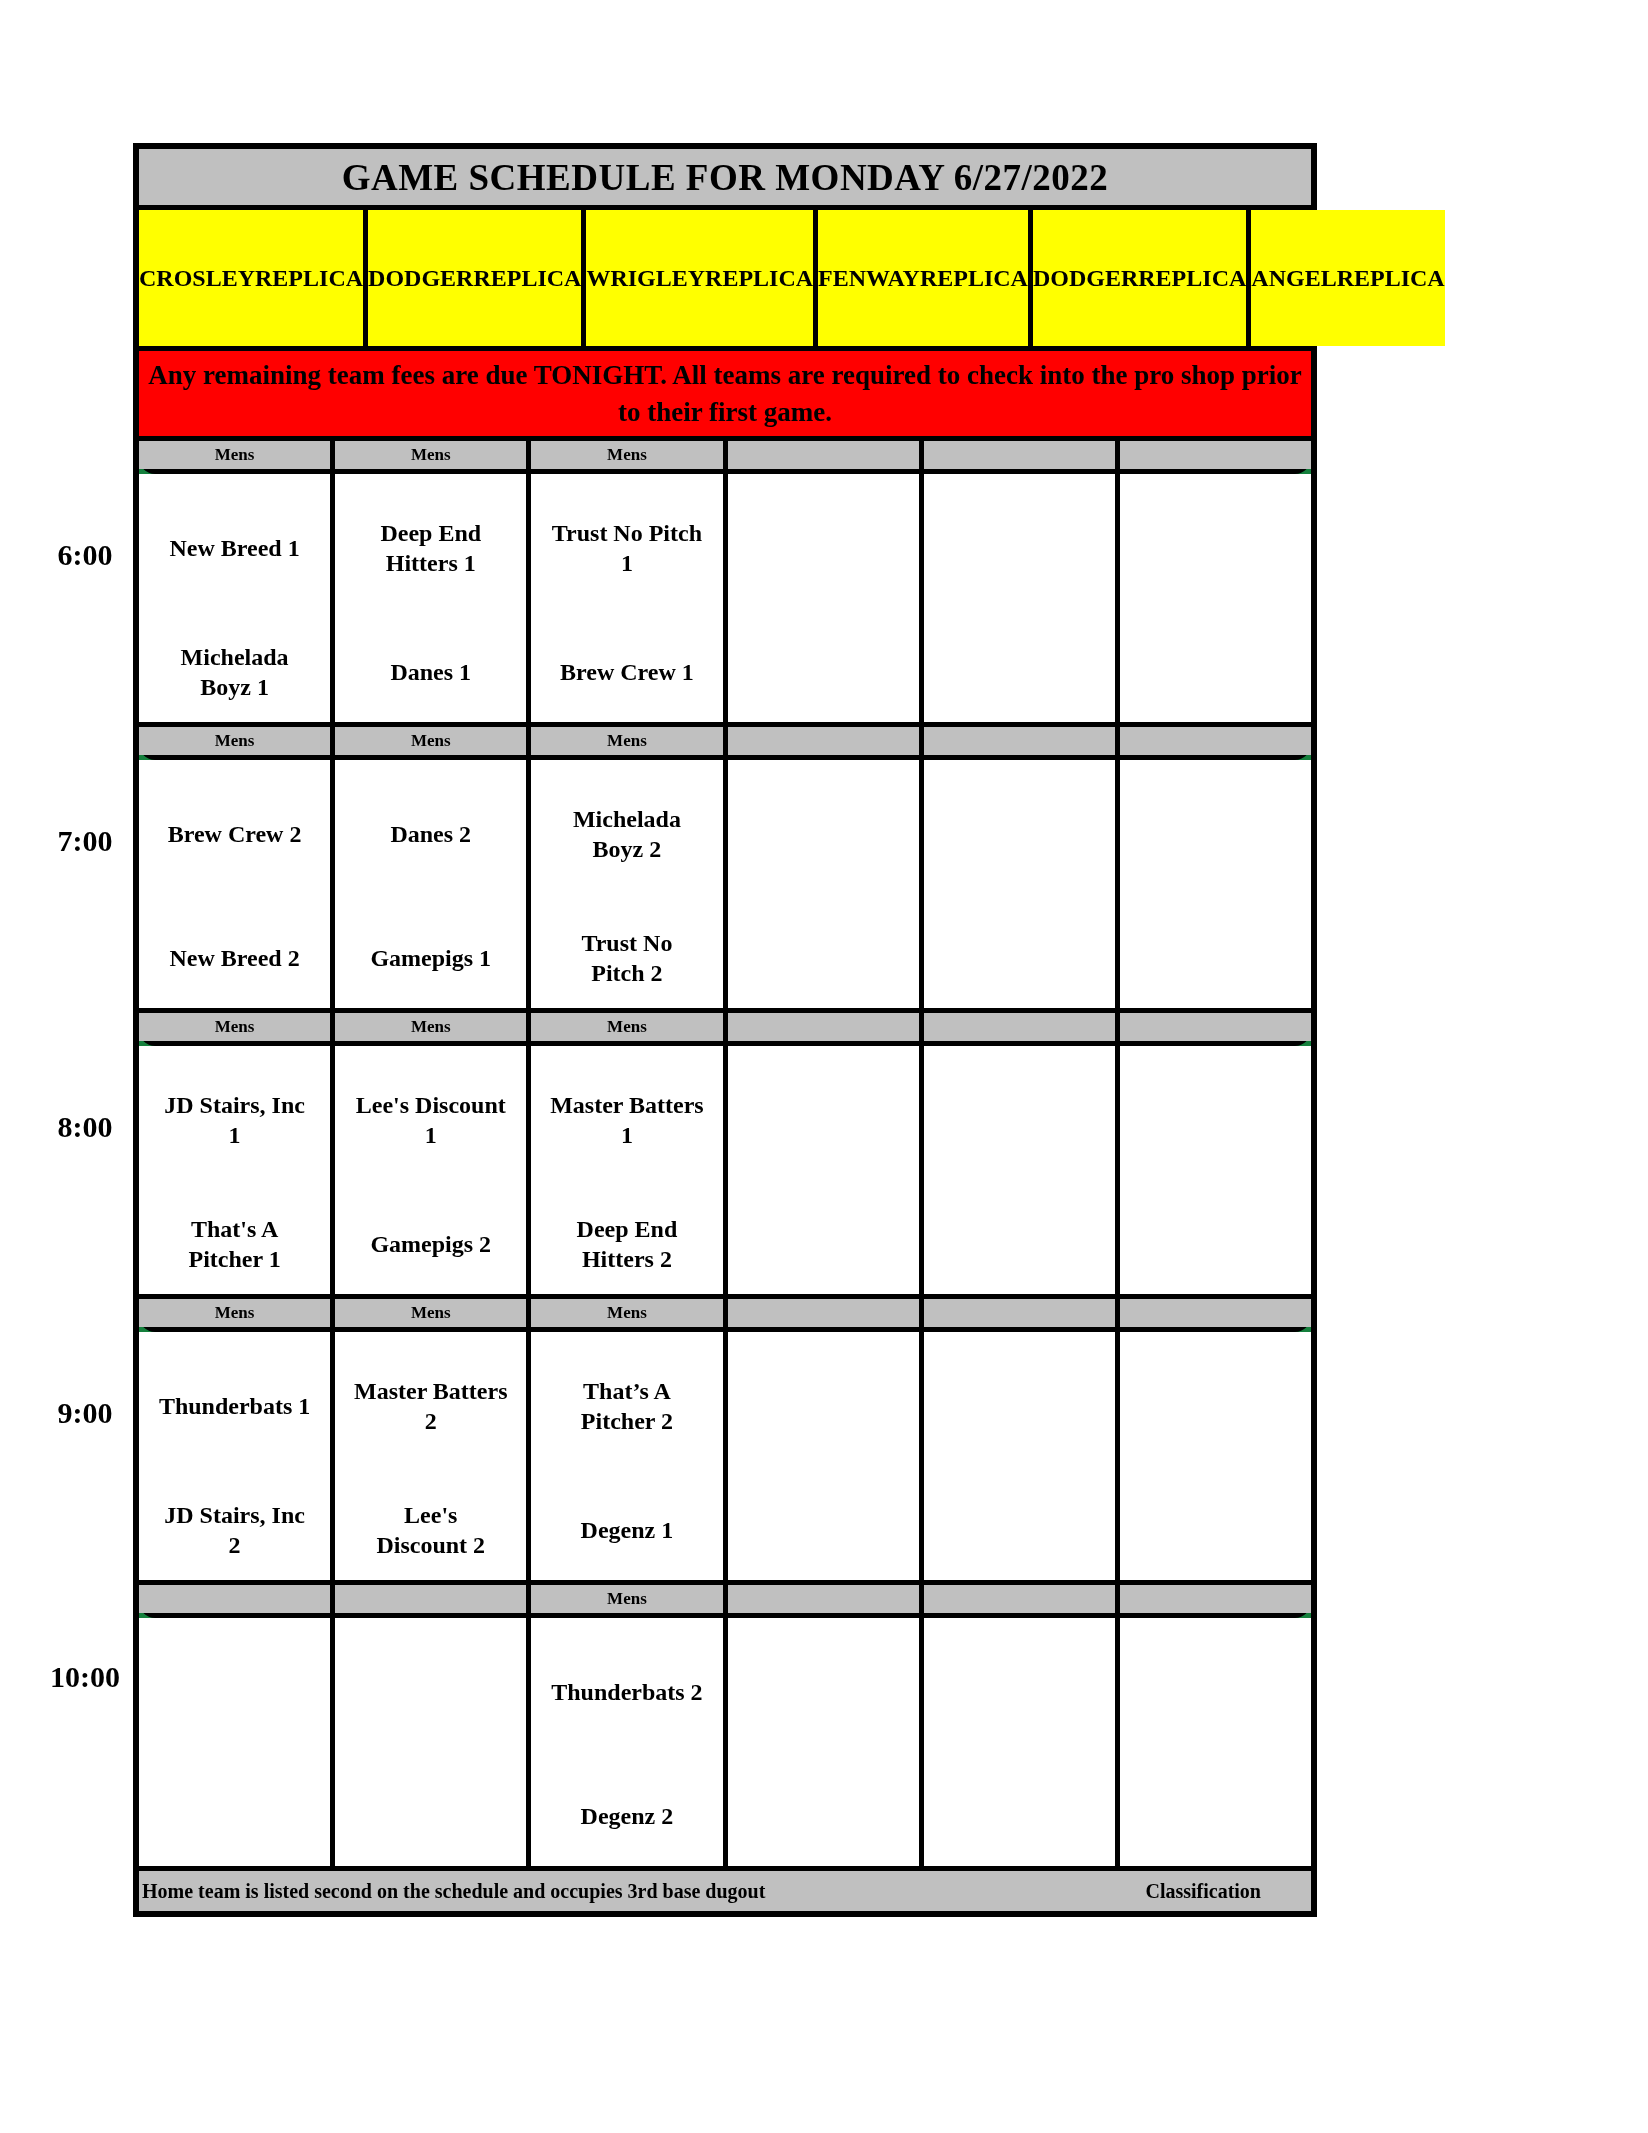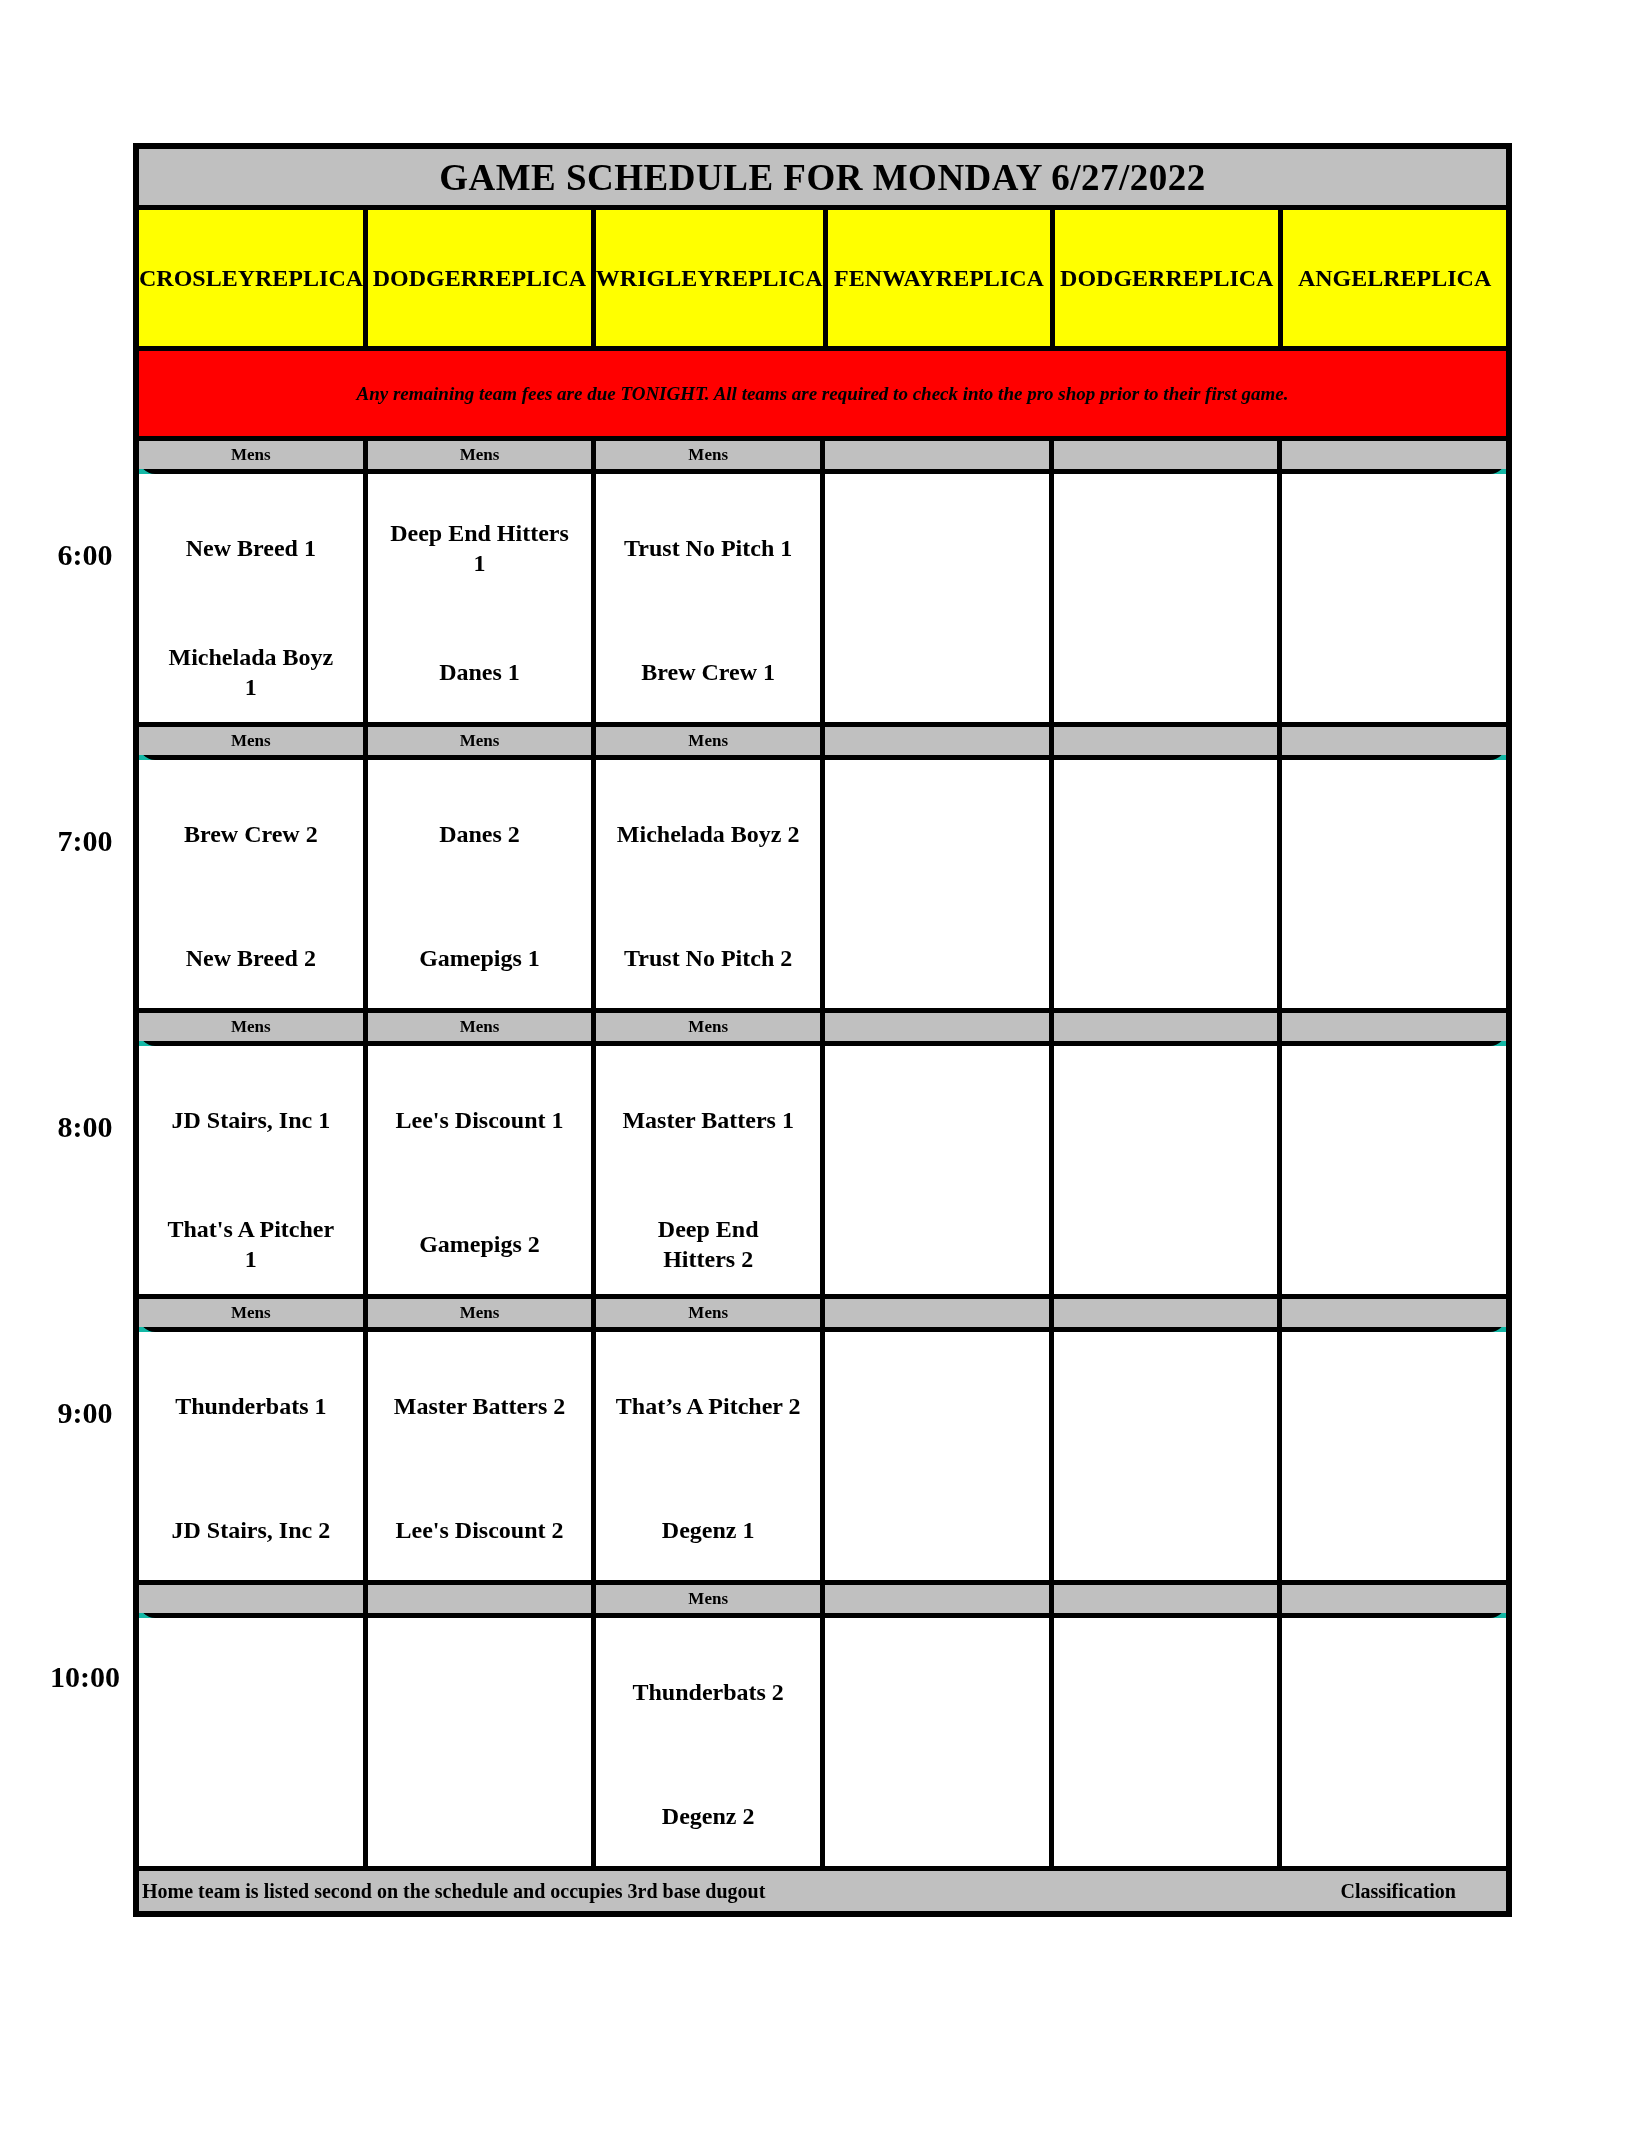--- a/index.html
+++ b/index.html
@@ -7,39 +7,39 @@
     --band-bg:#c0c0c0; --footer-bg:#c0c0c0; --border:#000000;
     --text:#000000; --page-bg:#ffffff;
   }
   html,body{margin:0;padding:0;}
   body{
     width:1648px;height:2133px;position:relative;background:var(--page-bg);
     font-family:"Liberation Serif","DejaVu Serif",serif;font-weight:bold;color:var(--text);
     overflow:hidden;
   }
   .schedule{
-    position:absolute;left:133px;top:143px;width:1379px;
-    border:6px solid var(--border);box-sizing:border-box;background:#14b8a6;
+    position:absolute;left:133px;top:143px;width:1184px;
+    border:6px solid var(--border);box-sizing:border-box;background:#15803d;
   }
   .title-bar{
     height:56px;background:var(--title-bg);border-bottom:5px solid var(--border);
     display:flex;align-items:center;justify-content:center;
     font-size:37px;letter-spacing:0.5px;
   }
   .fields-row{display:flex;height:136px;border-bottom:5px solid var(--border);}
   .field-cell{
     flex:1;background:var(--column-bg);border-right:5px solid var(--border);
     display:flex;flex-direction:row;align-items:center;justify-content:center;
     row-gap:32px;text-align:center;font-size:24px;
   }
   .field-cell:last-child{border-right:none;}
   .notice{
     min-height:90px;height:90px;background:var(--notice-bg);border-bottom:5px solid var(--border);
     display:flex;align-items:center;justify-content:center;text-align:center;
-    font-size:19px;line-height:37px;padding:0 2px;box-sizing:border-box;font-style:italic;
+    font-size:27px;line-height:37px;padding:0 2px;box-sizing:border-box;
   }
   .band-row{display:flex;height:28px;border-bottom:5px solid var(--border);border-radius:16px;}
   .band-cell{
     flex:1;background:var(--band-bg);border-right:5px solid var(--border);
     display:flex;align-items:center;justify-content:center;font-size:17px;
   }
   .band-cell:last-child{border-right:none;}
   .game-row{display:flex;height:248px;border-bottom:5px solid var(--border);}
   .game-cell{
     flex:1;border-right:5px solid var(--border);position:relative;

